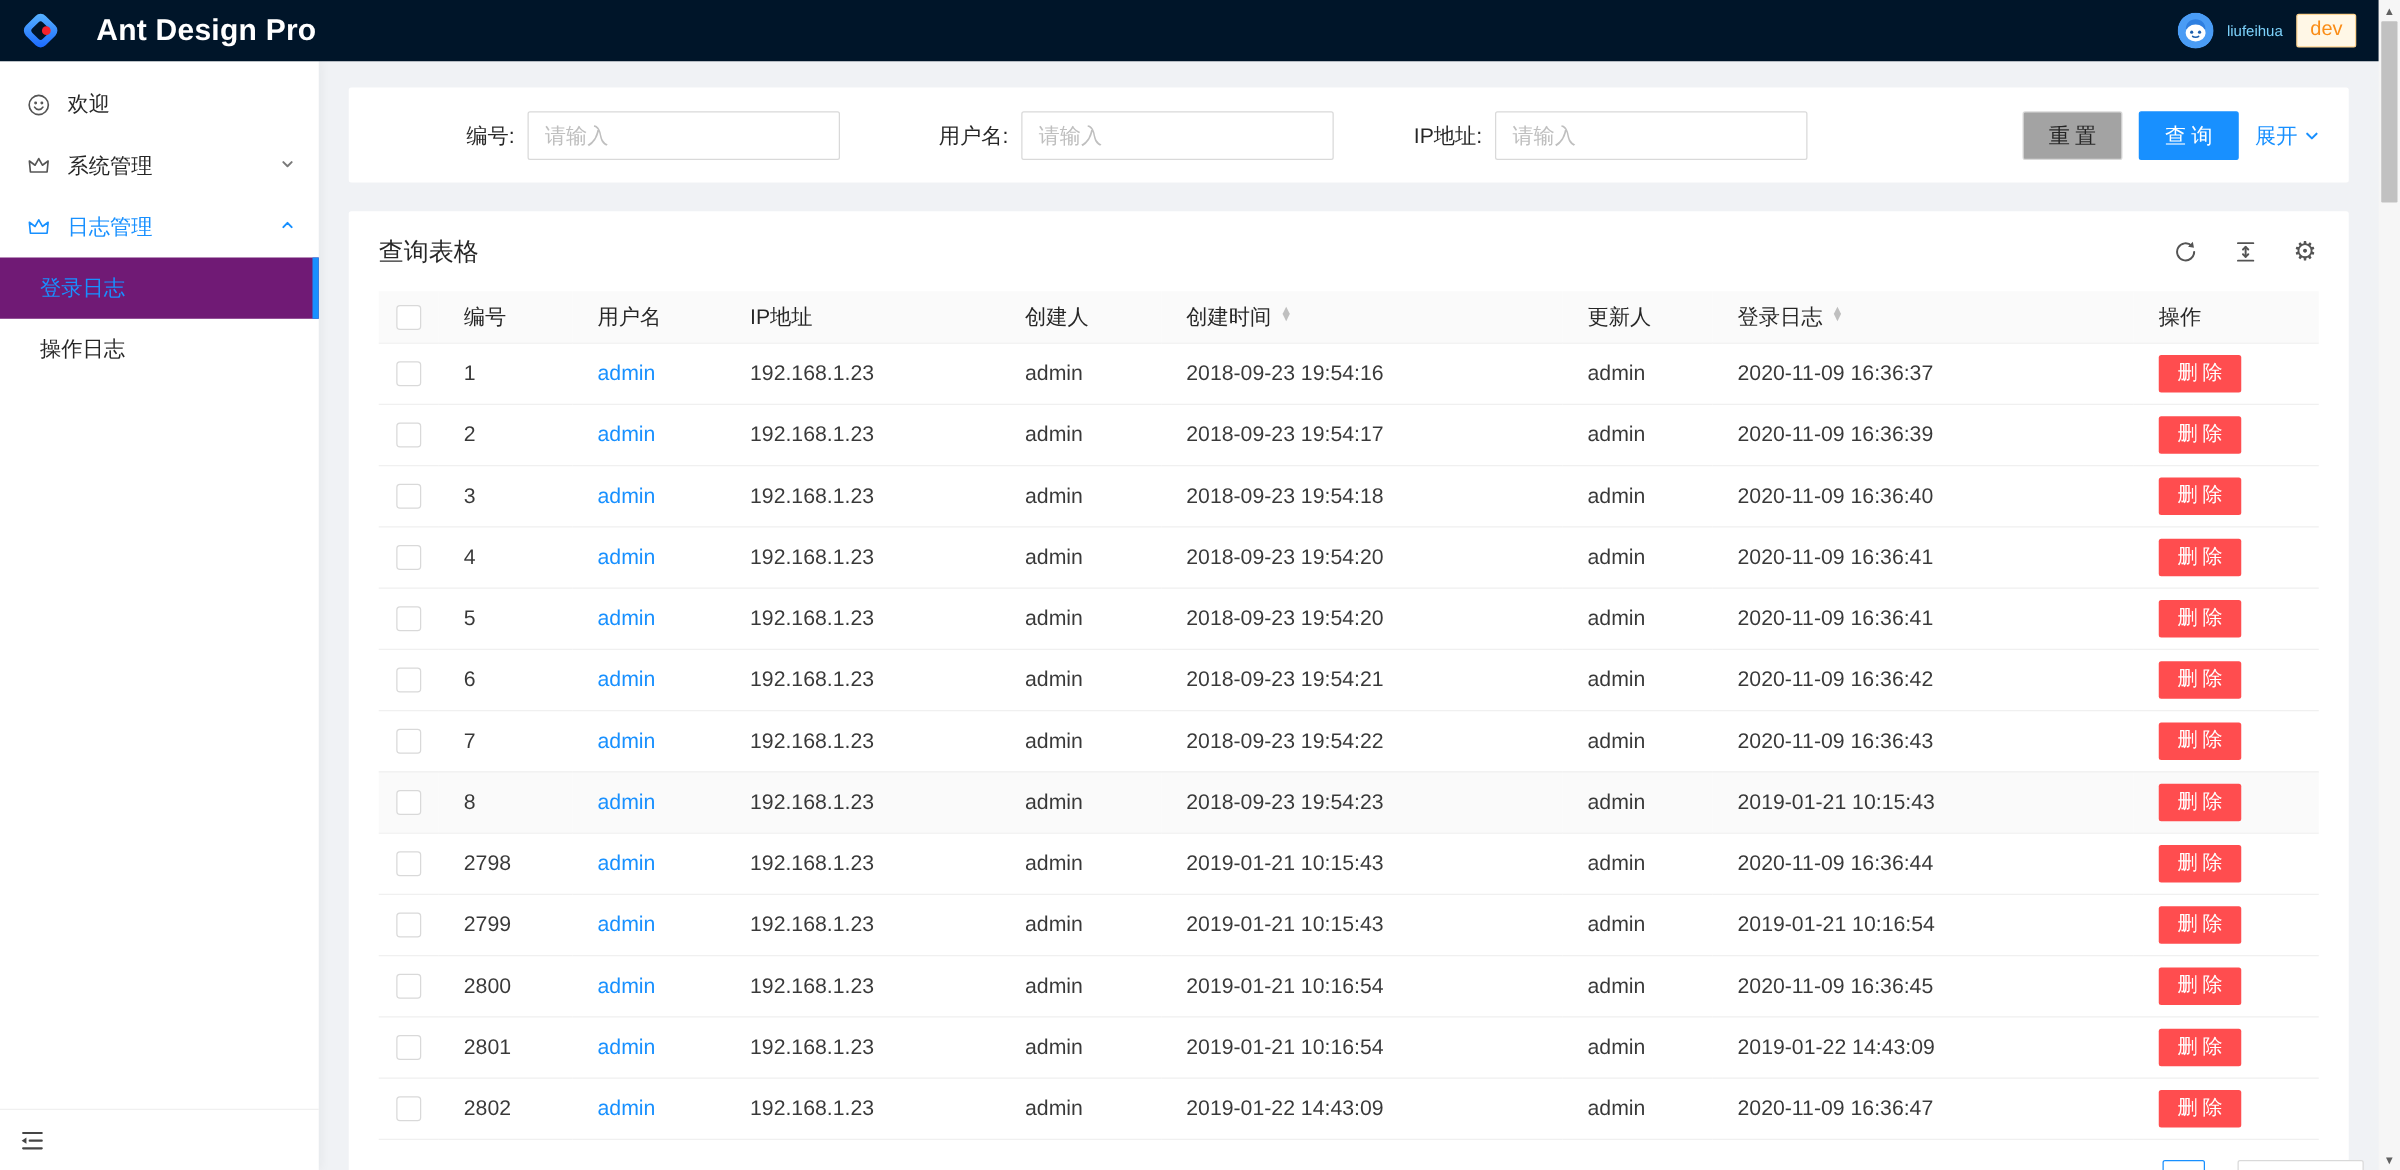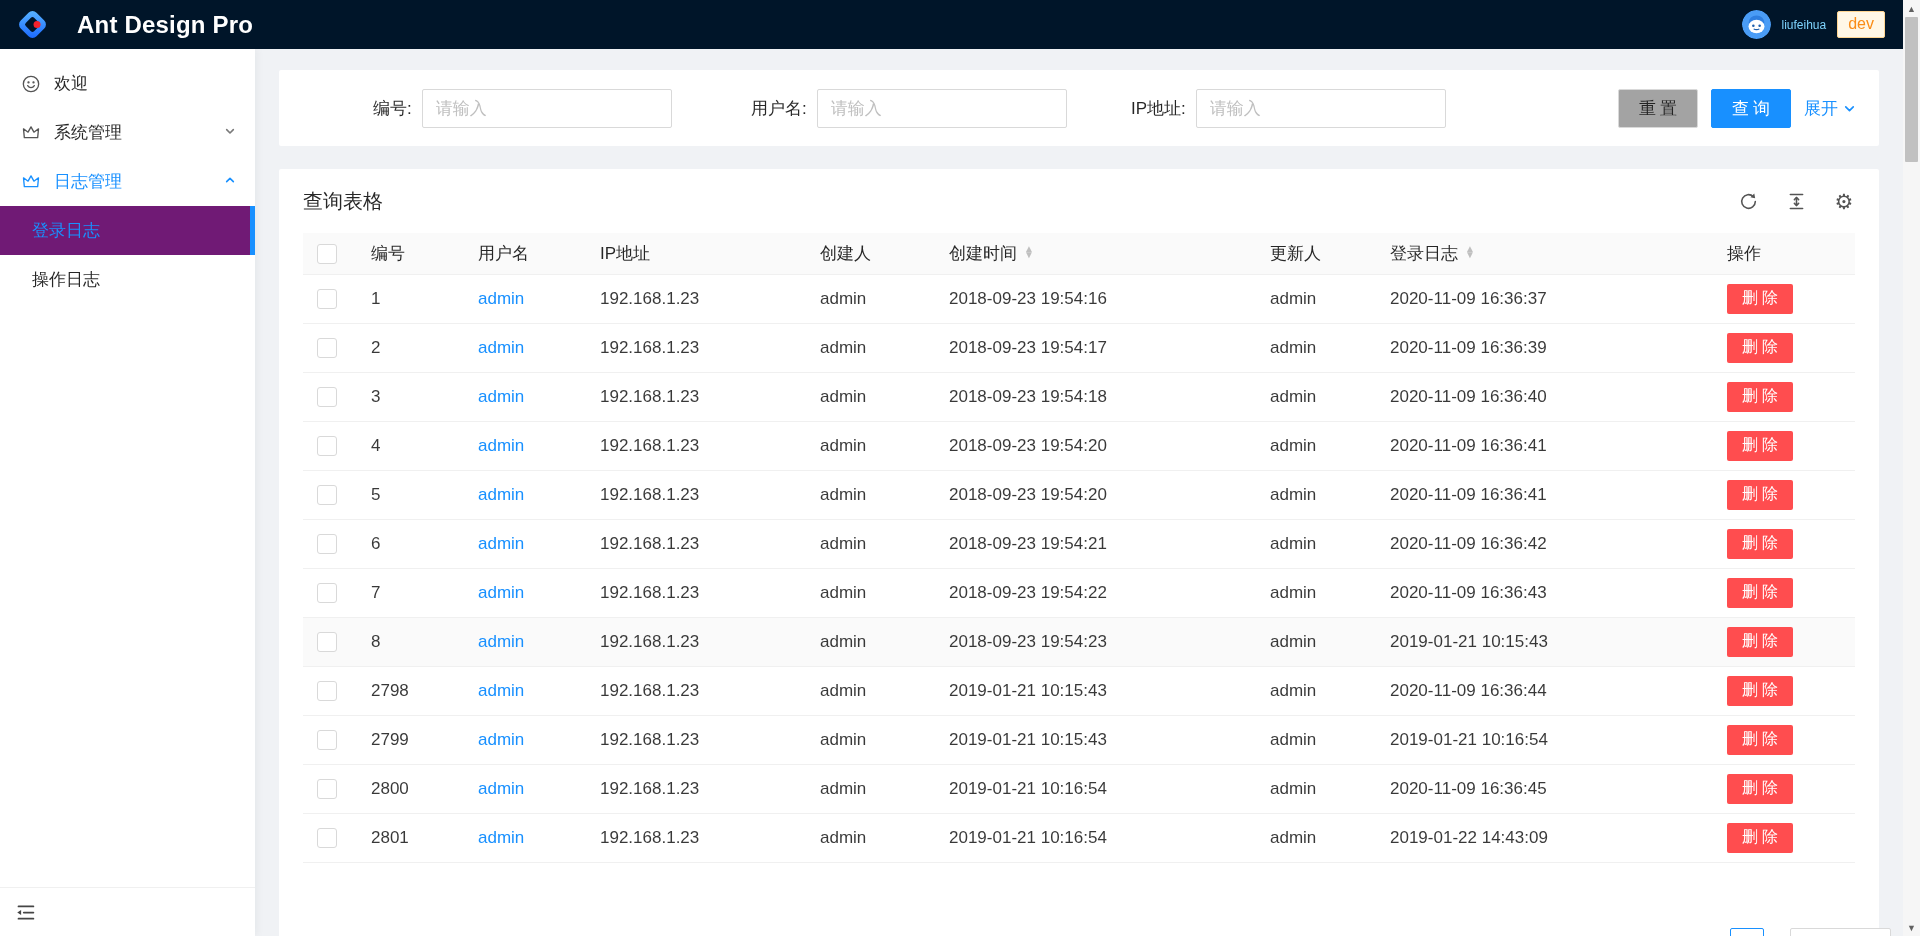--- a/index.html
+++ b/index.html
@@ -430,20 +430,31 @@
     <td class="col-check"><span class="checkbox"></span></td>
     <td>2801</td>
     <td><a class="user-link">admin</a></td>
     <td>192.168.1.23</td>
     <td>admin</td>
     <td>2019-01-21 10:16:54</td>
     <td>admin</td>
     <td>2019-01-22 14:43:09</td>
     <td><button class="btn-delete">删除</button></td>
   </tr>
+          <tr>
+    <td class="col-check"><span class="checkbox"></span></td>
+    <td>2802</td>
+    <td><a class="user-link">admin</a></td>
+    <td>192.168.1.23</td>
+    <td>admin</td>
+    <td>2019-01-22 14:43:09</td>
+    <td>admin</td>
+    <td>2020-11-09 16:36:47</td>
+    <td><button class="btn-delete">删除</button></td>
+  </tr>
         </tbody>
     </table>
 
     <div class="pagination">
       <div class="page-active"></div>
       <div class="page-size"></div>
     </div>
   </div>
 </div>
 

